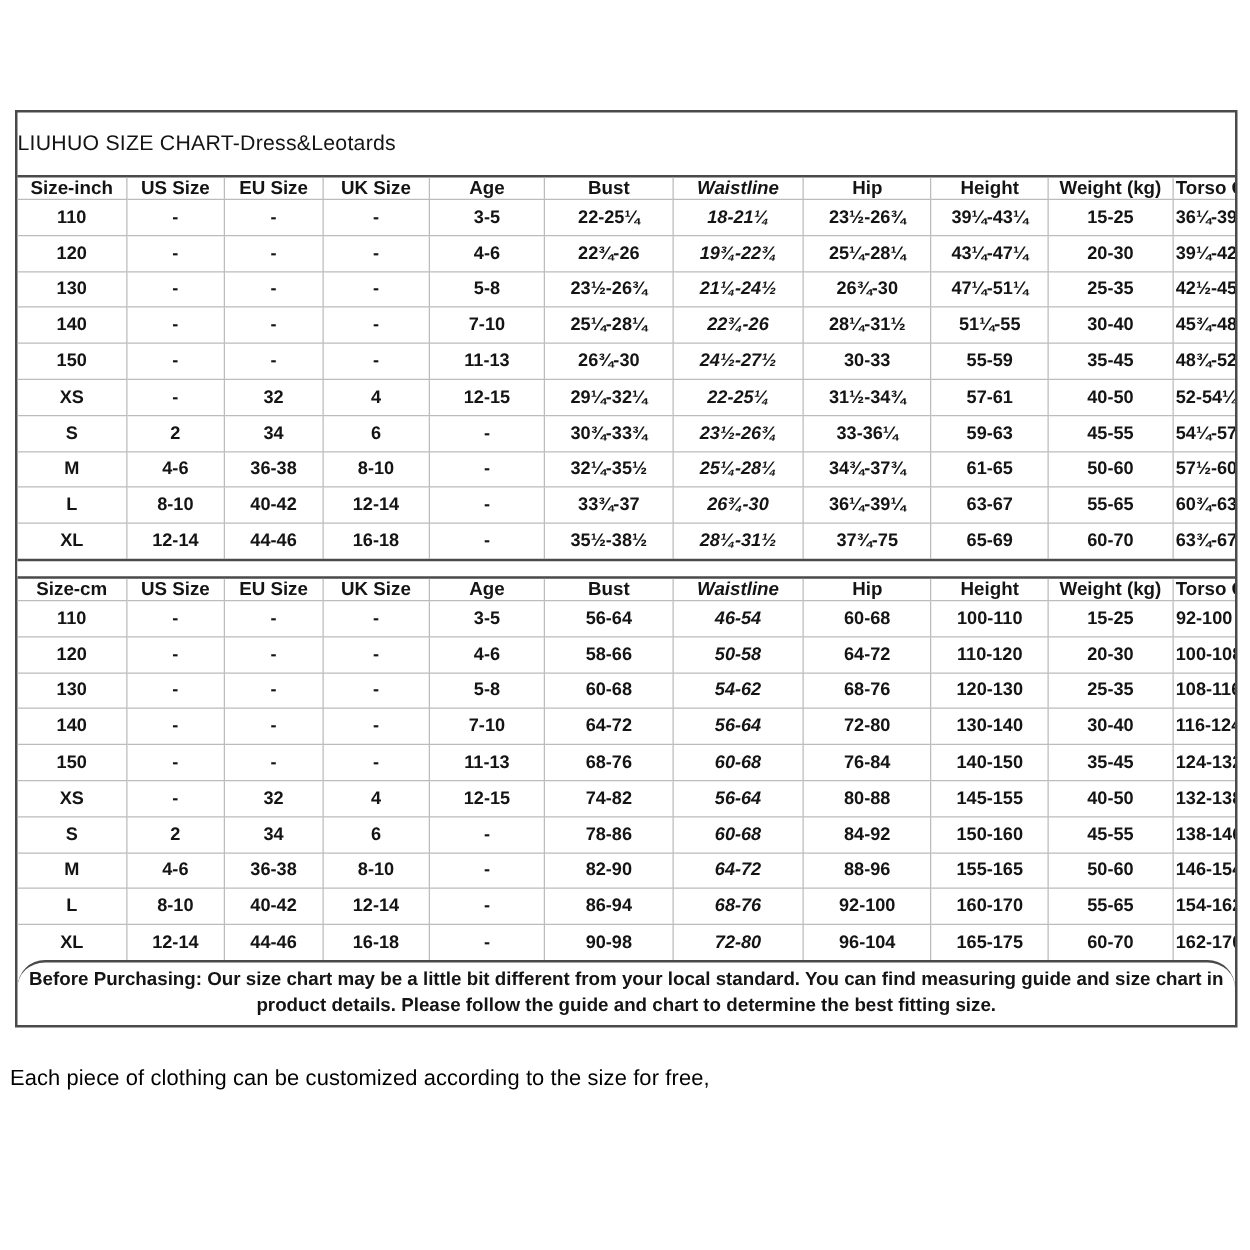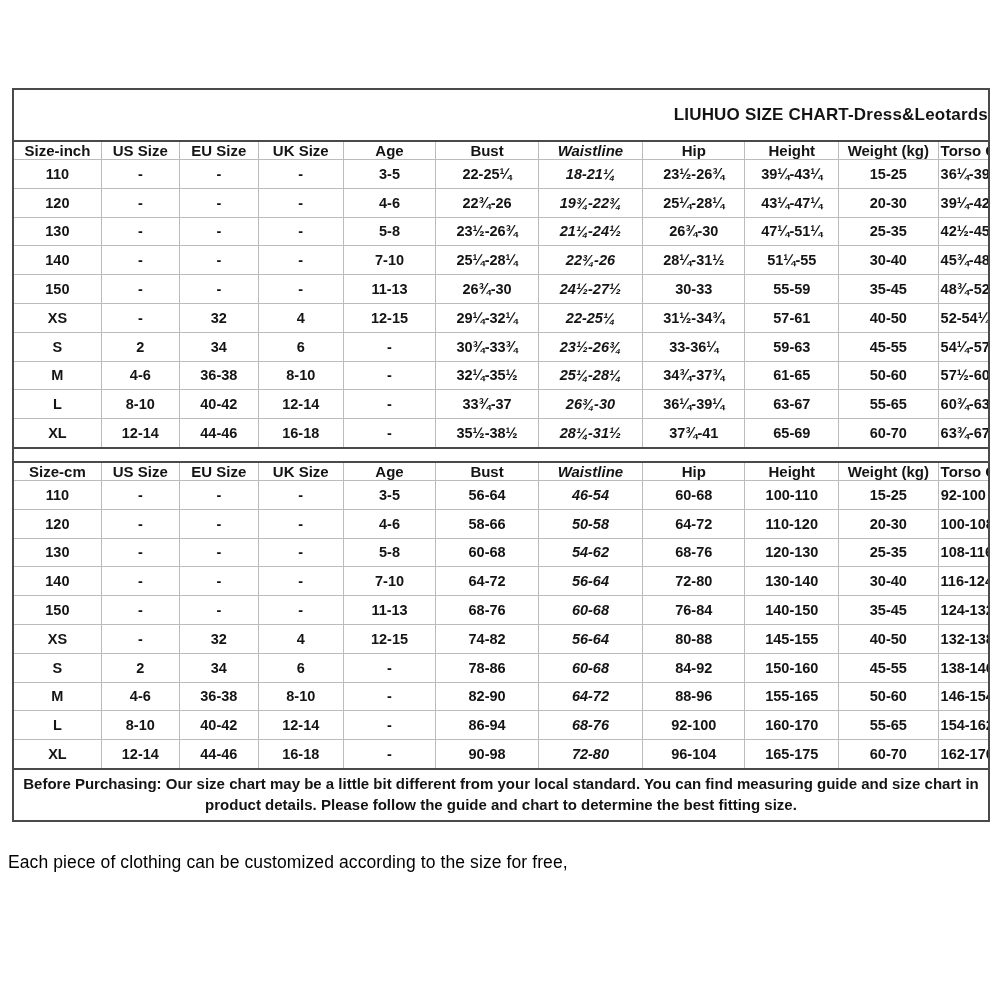--- a/index.html
+++ b/index.html
@@ -15,22 +15,22 @@
     position: absolute;
     left: 12px;
     top: 88px;
     width: 974px;
     border: 2px solid #4a4a4a;
     background: #ffffff;
   }
   .chart-title {
     height: 50px;
     line-height: 50px;
-    text-align: right;
-    font-weight: bold;
+    text-align: left;
+    font-weight: normal;
     font-size: 17px;
     letter-spacing: 0.2px;
     border-bottom: 2px solid #4a4a4a;
   }
   table.size-table {
     width: 100%;
     border-collapse: collapse;
     border: hidden;
     table-layout: fixed;
   }
@@ -68,20 +68,21 @@
     border-bottom: 2px solid #4a4a4a;
     background: #ffffff;
   }
   .chart-footnote {
     border-top: 2px solid #4a4a4a;
     font-weight: bold;
     font-size: 15px;
     line-height: 1.42;
     text-align: center;
     padding: 3px 6px 4px 6px;
+    border-radius: 22px;
   }
   .bottom-notes {
     position: absolute;
     left: 8px;
     top: 852px;
     width: 990px;
     font-size: 17.5px;
     letter-spacing: 0.1px;
     color: #000000;
   }
@@ -230,21 +231,21 @@
           <td>60¾-63¾</td>
         </tr>
         <tr>
           <td>XL</td>
           <td>12-14</td>
           <td>44-46</td>
           <td>16-18</td>
           <td>-</td>
           <td>35½-38½</td>
           <td>28¼-31½</td>
-          <td>37¾-41</td>
+          <td>37¾-75</td>
           <td>65-69</td>
           <td>60-70</td>
           <td>63¾-67</td>
         </tr>
       </tbody>
     </table>
   <div class="table-spacer"></div>
   <table class="size-table">
       <thead>
         <tr>

